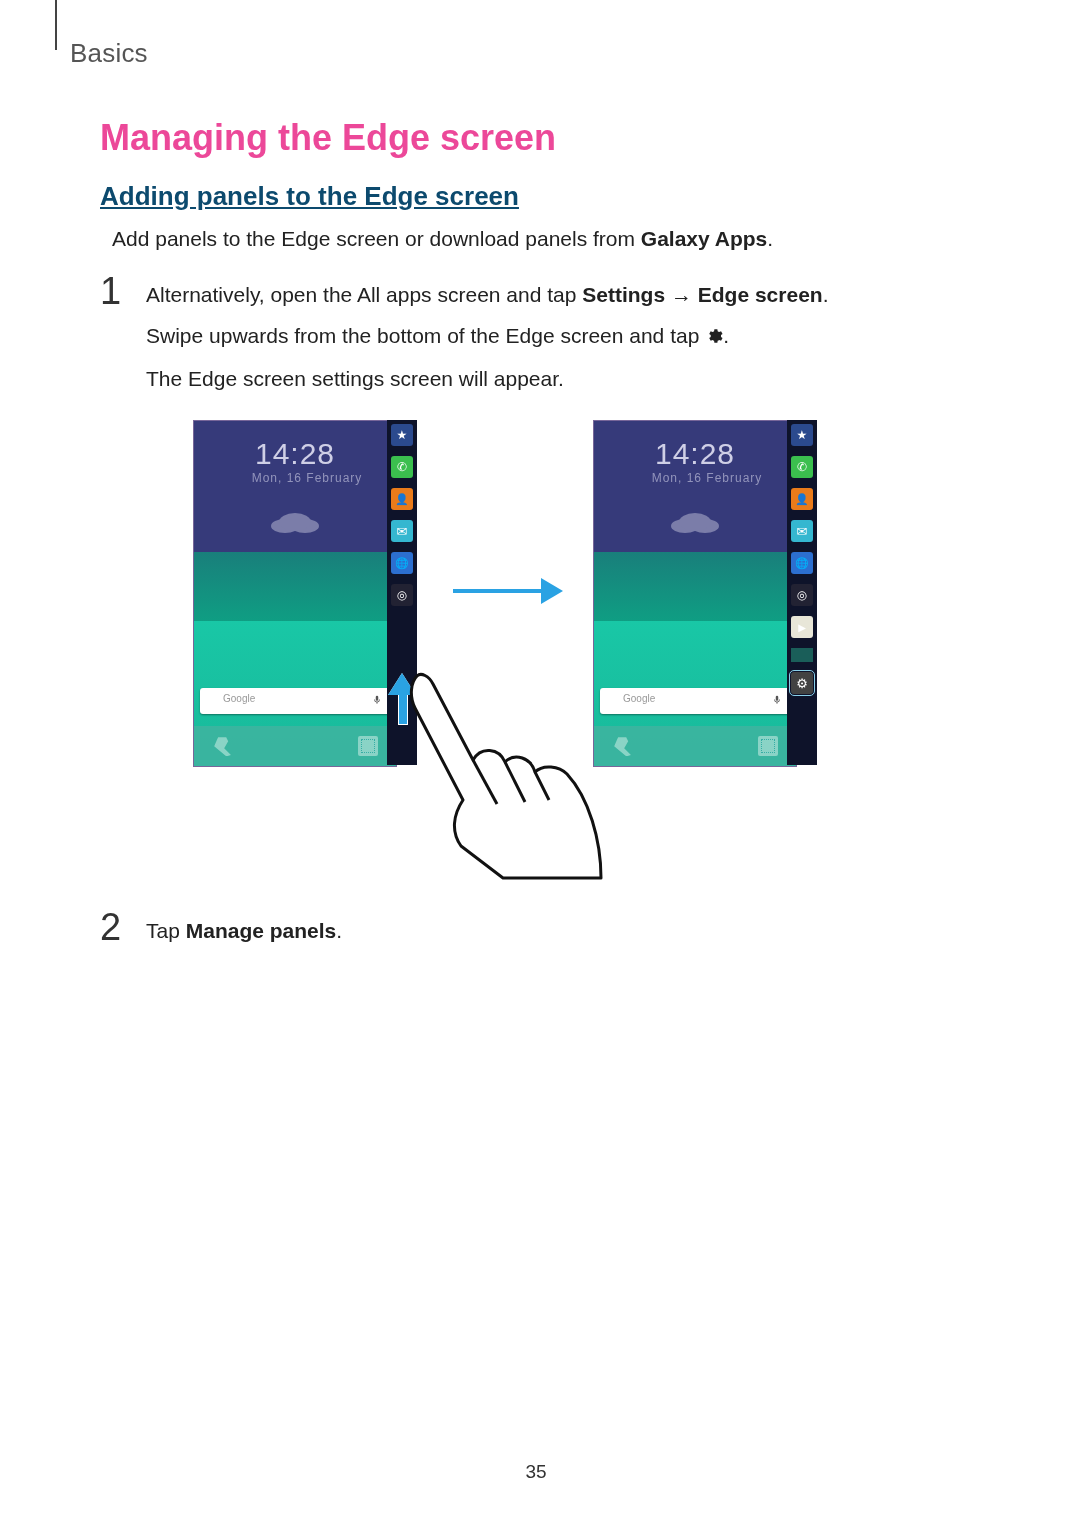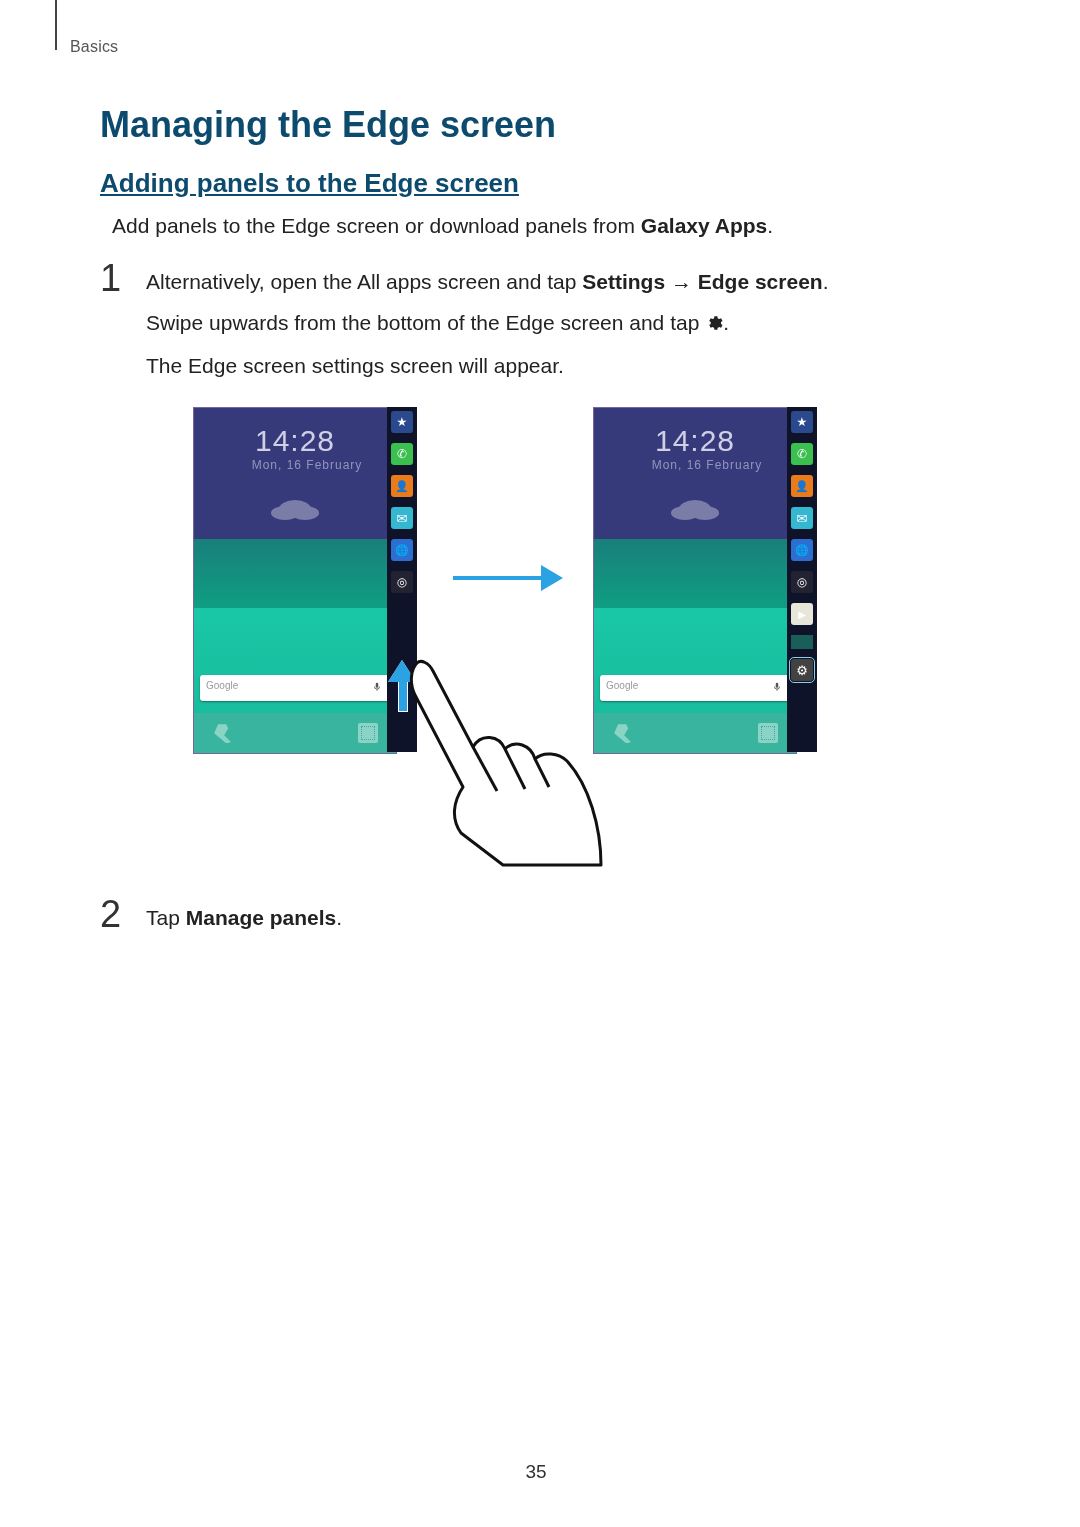--- a/index.html
+++ b/index.html
@@ -19,31 +19,31 @@
   }
   .vr {
     position: absolute;
     left: 55px;
     top: 0;
     width: 2px;
     height: 50px;
     background: #444;
   }
   .breadcrumb {
-    font-size: 16px;
+    font-size: 26px;
     color: #555;
     margin-left: -30px;
     margin-top: -2px;
     margin-bottom: 48px;
     letter-spacing: .2px;
   }
   h1.section-title {
     font-size: 36px;
     font-weight: 700;
-    color: #0c4a6e;
+    color: #ec4899;
     margin: 0 0 22px 0;
   }
   h2.sub-title {
     font-size: 26px;
     font-weight: 700;
     color: #0c4a6e;
     margin: 0 0 12px 0;
     text-decoration: underline;
   }
   p.intro {
@@ -121,21 +121,21 @@
     width:32px; height:18px; border-radius:50%;
     background:#bfc0d8; opacity:.5;
     box-shadow: -10px 4px 0 -2px #bfc0d8, 10px 4px 0 -2px #bfc0d8;
   }
 
   .searchbar {
     position:absolute; bottom:52px; left:6px; right:6px;
     height:26px; background:#fff; border-radius:3px;
     box-shadow:0 1px 2px rgba(0,0,0,.4);
   }
-  .searchbar .g { position:absolute; left:6px; top:5px; font-size:10px; color:#999; filter:blur(.6px);}
+  .searchbar .g { position:absolute; left:23px; top:5px; font-size:10px; color:#999; filter:blur(.6px);}
   .searchbar .mic{
     position:absolute; right:8px; top:5px; width:10px; height:14px;
   }
   .dock {
     position:absolute; bottom:0; left:0; right:0; height:40px;
     background:rgba(61,180,160,.9);
     display:flex; align-items:center; justify-content:space-around;
     padding:0 10px;
   }
   .dock .di{ width:20px; height:20px; opacity:.55; }

